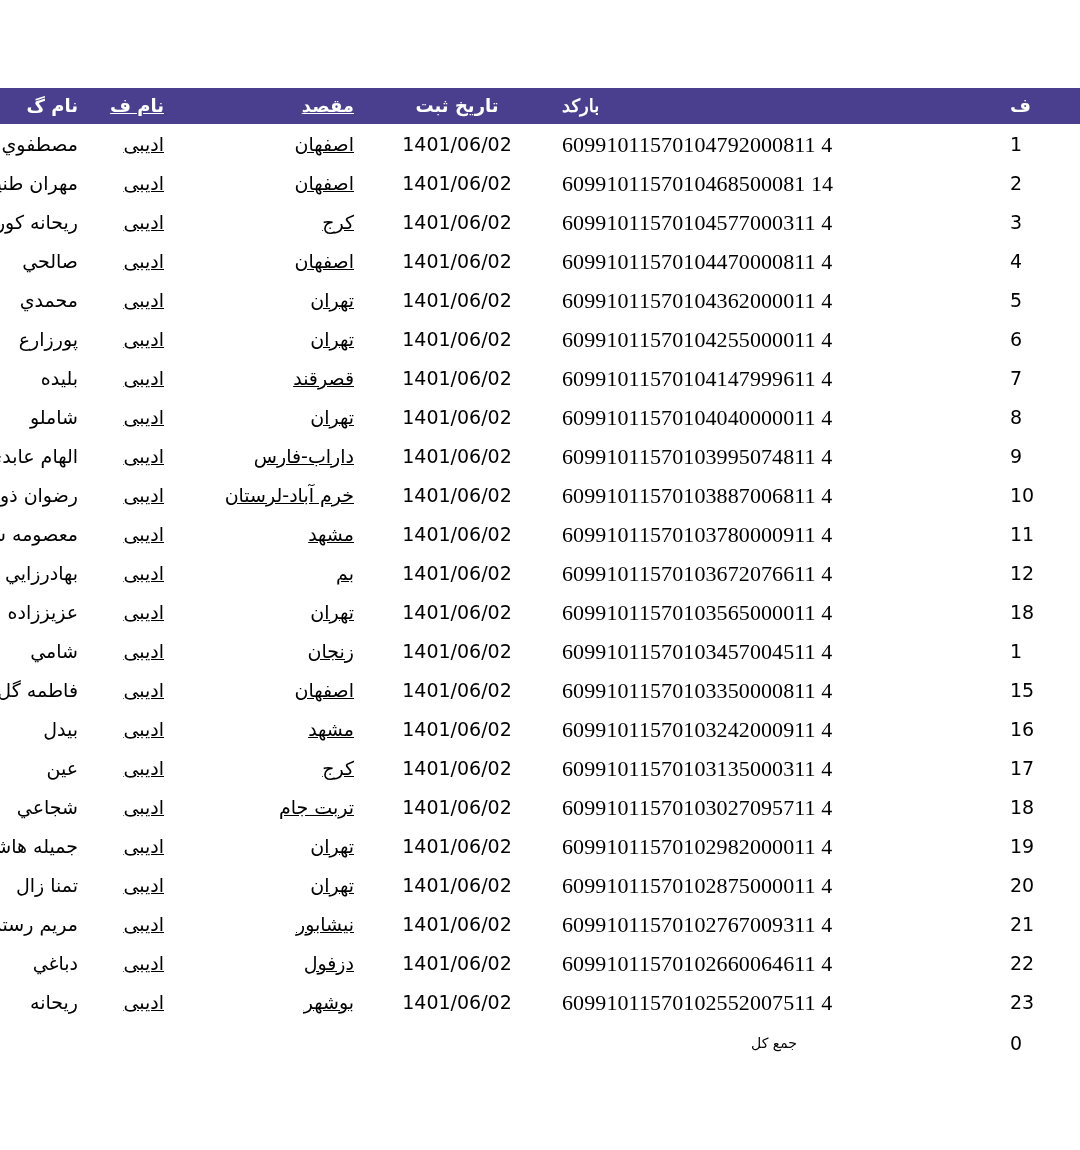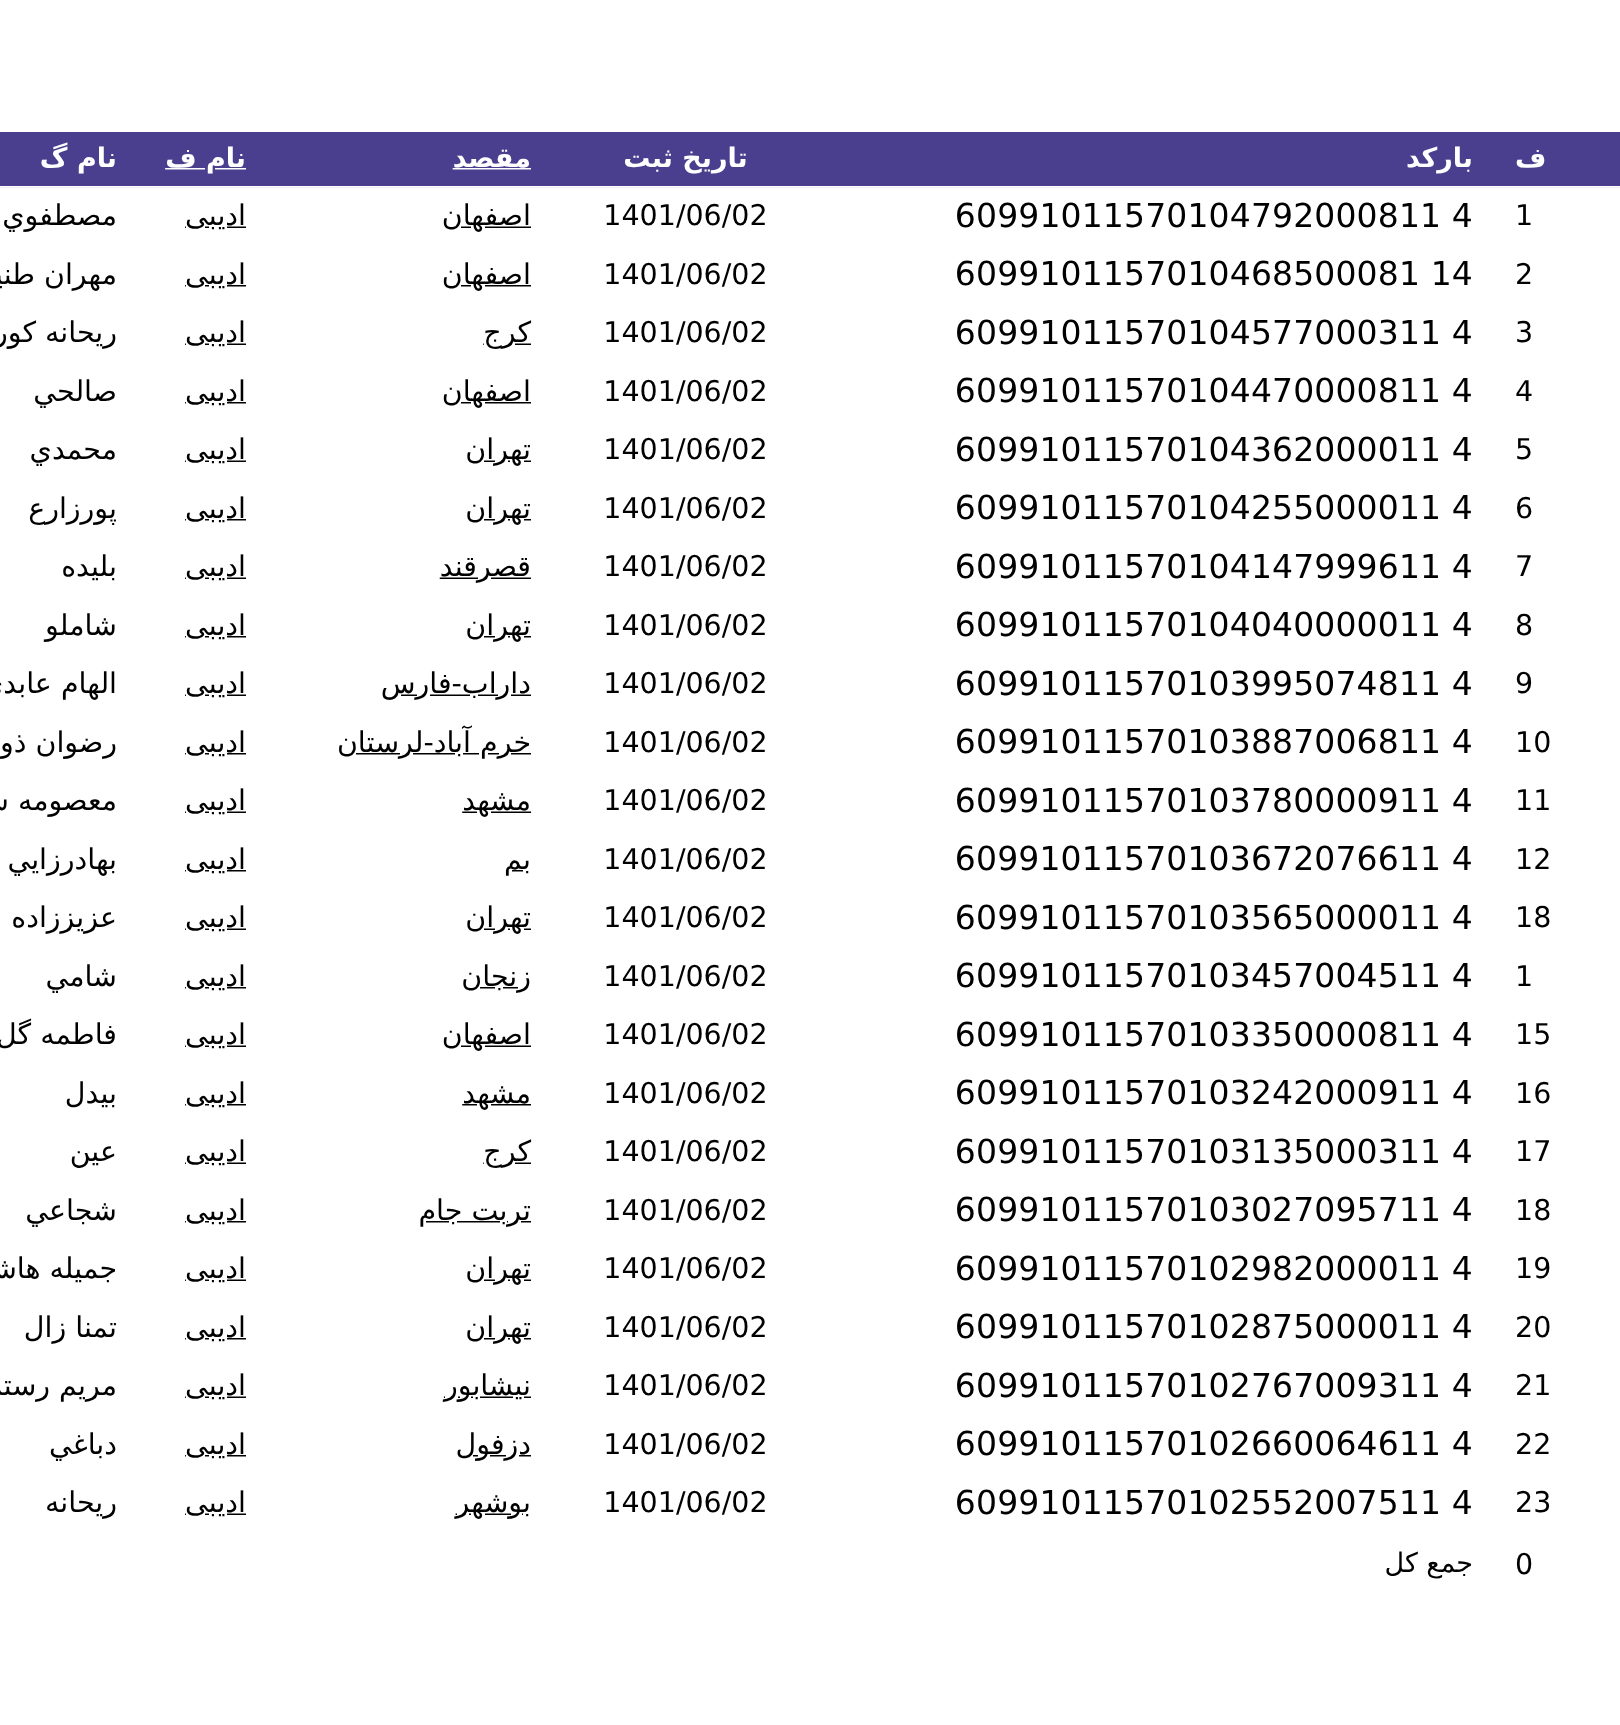--- a/index.html
+++ b/index.html
@@ -51,21 +51,21 @@
     font-weight: bold;
     height: 36px;
     line-height: 36px;
     padding: 0 10px;
     white-space: nowrap;
     vertical-align: middle;
     background: #4a3f8e;
   }
   
   th.c-radif, td.c-radif { width: 60px;  text-align: left;   padding-left: 18px; }
-  th.c-barcode, td.c-barcode { width: 420px; text-align: right; }
+  th.c-barcode, td.c-barcode { width: 420px; text-align: left; font-family: Liberation Serif, serif; }
   th.c-date, td.c-date { width: 170px; text-align: center; }
   th.c-dest, td.c-dest { width: 170px; text-align: right; padding-right: 8px; text-decoration: underline; }
   th.c-namef, td.c-namef { width: 70px;  text-align: right; text-decoration: underline; }
   th.c-nameg, td.c-nameg { width: 190px; text-align: right; padding-right: 6px; }
 
   
   tbody td {
     font-size: 19px;
     height: 39px;
     line-height: 39px;
@@ -81,23 +81,23 @@
     direction: ltr;
     unicode-bidi: isolate;
   }
   tbody td.c-barcode { font-size: 22px; letter-spacing: 0.1px; }
 
   tbody tr.total-row td {
     height: 42px;
     line-height: 42px;
   }
   td.total-label {
-    text-align: right;
+    text-align: center;
     padding-left: 14px;
-    font-size: 18px;
+    font-size: 14px;
     white-space: nowrap;
   }
 
   
   tr.header-row th { border-bottom: 1px solid #ffffff; }
 </style>
 </head>
 <body>
 
 <div id="report-root">

